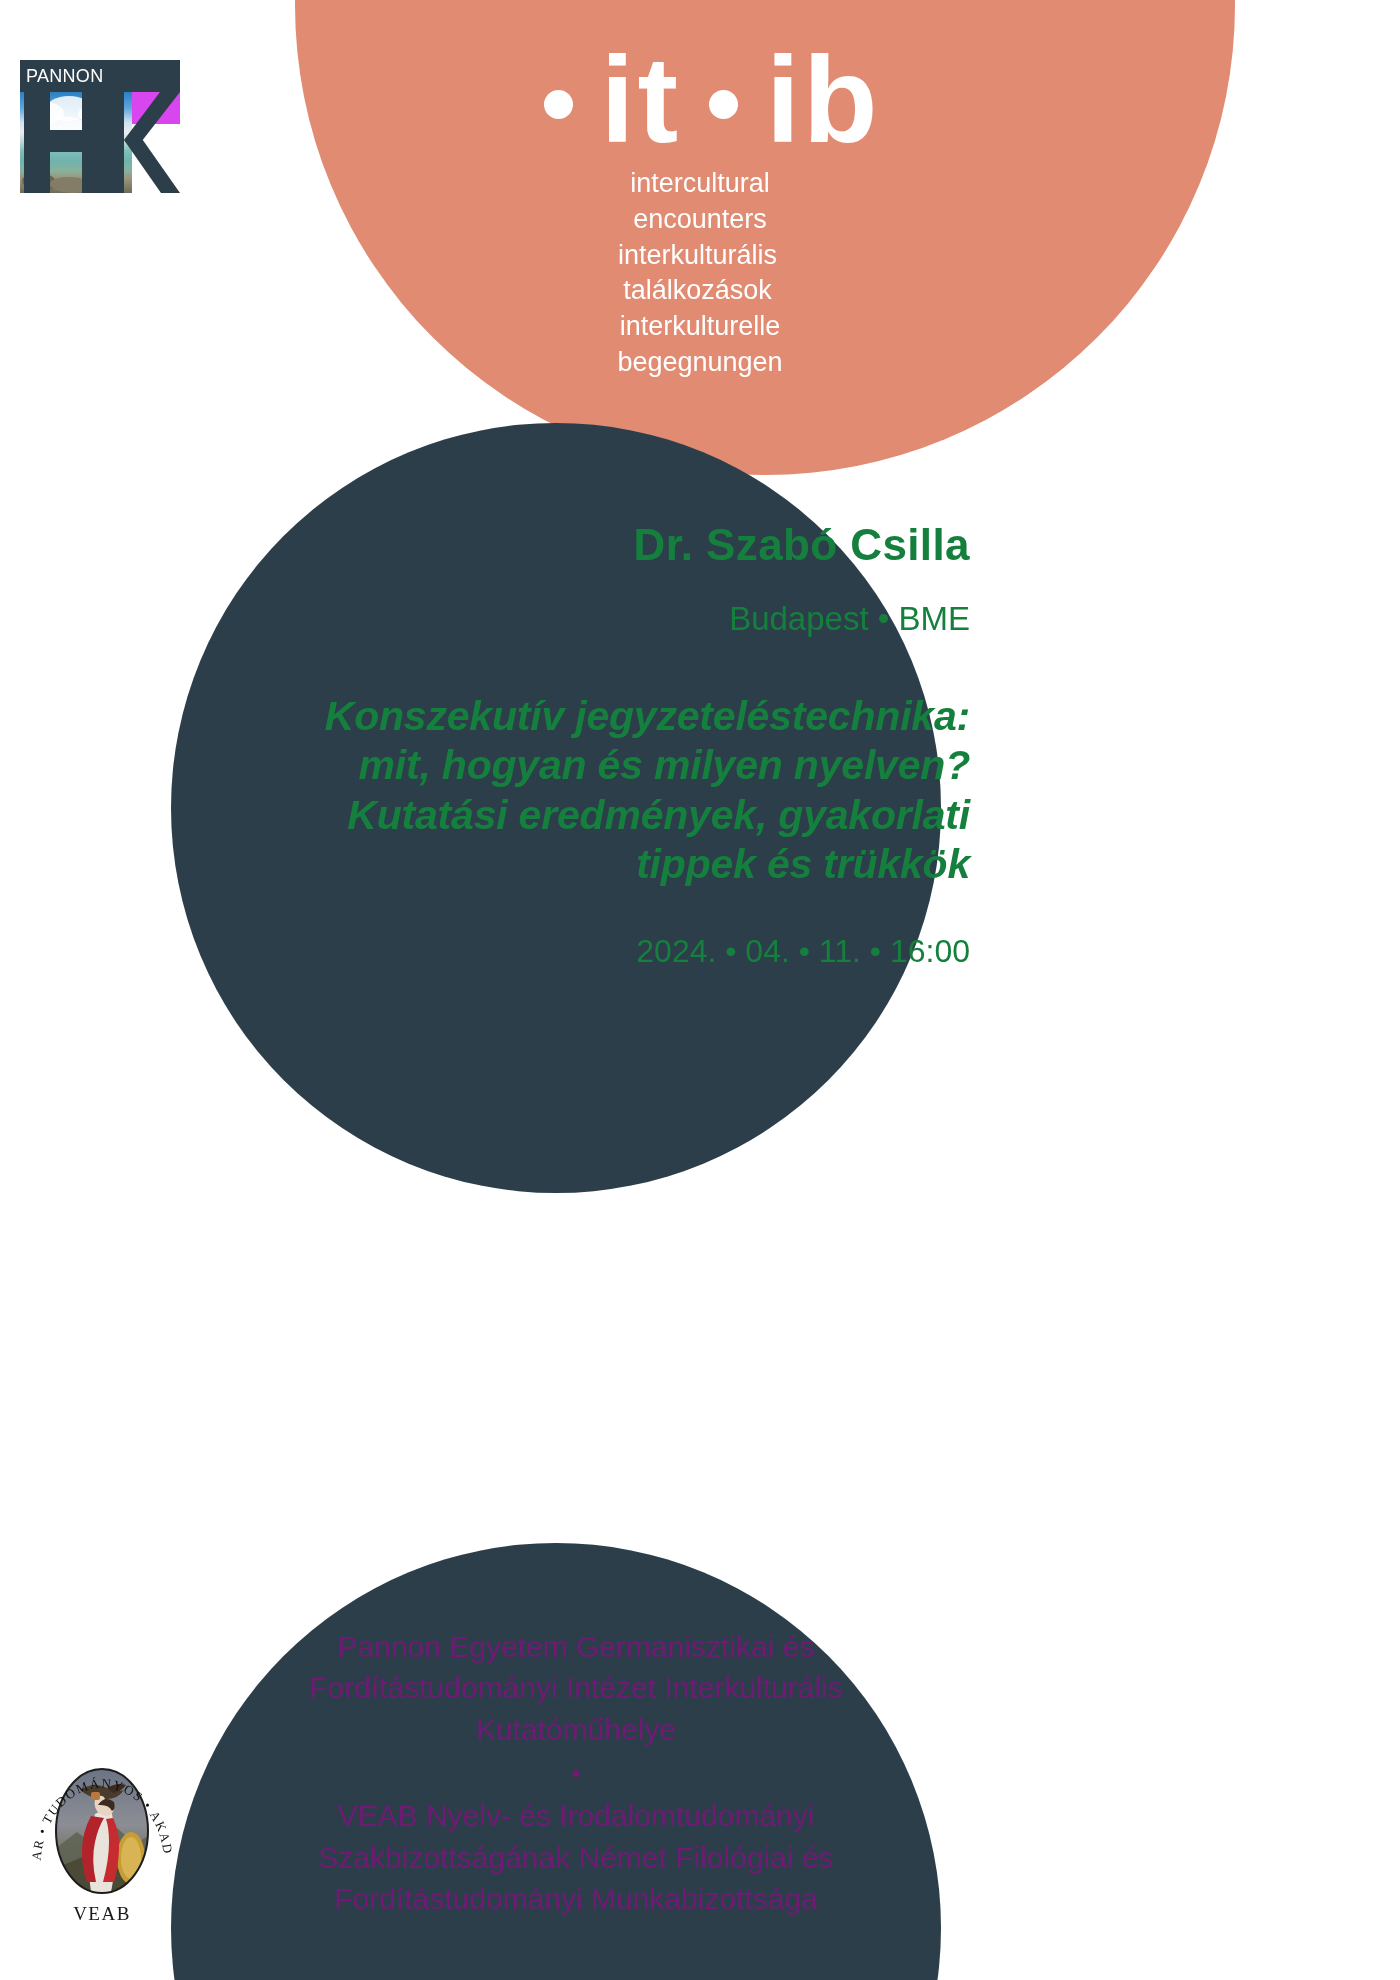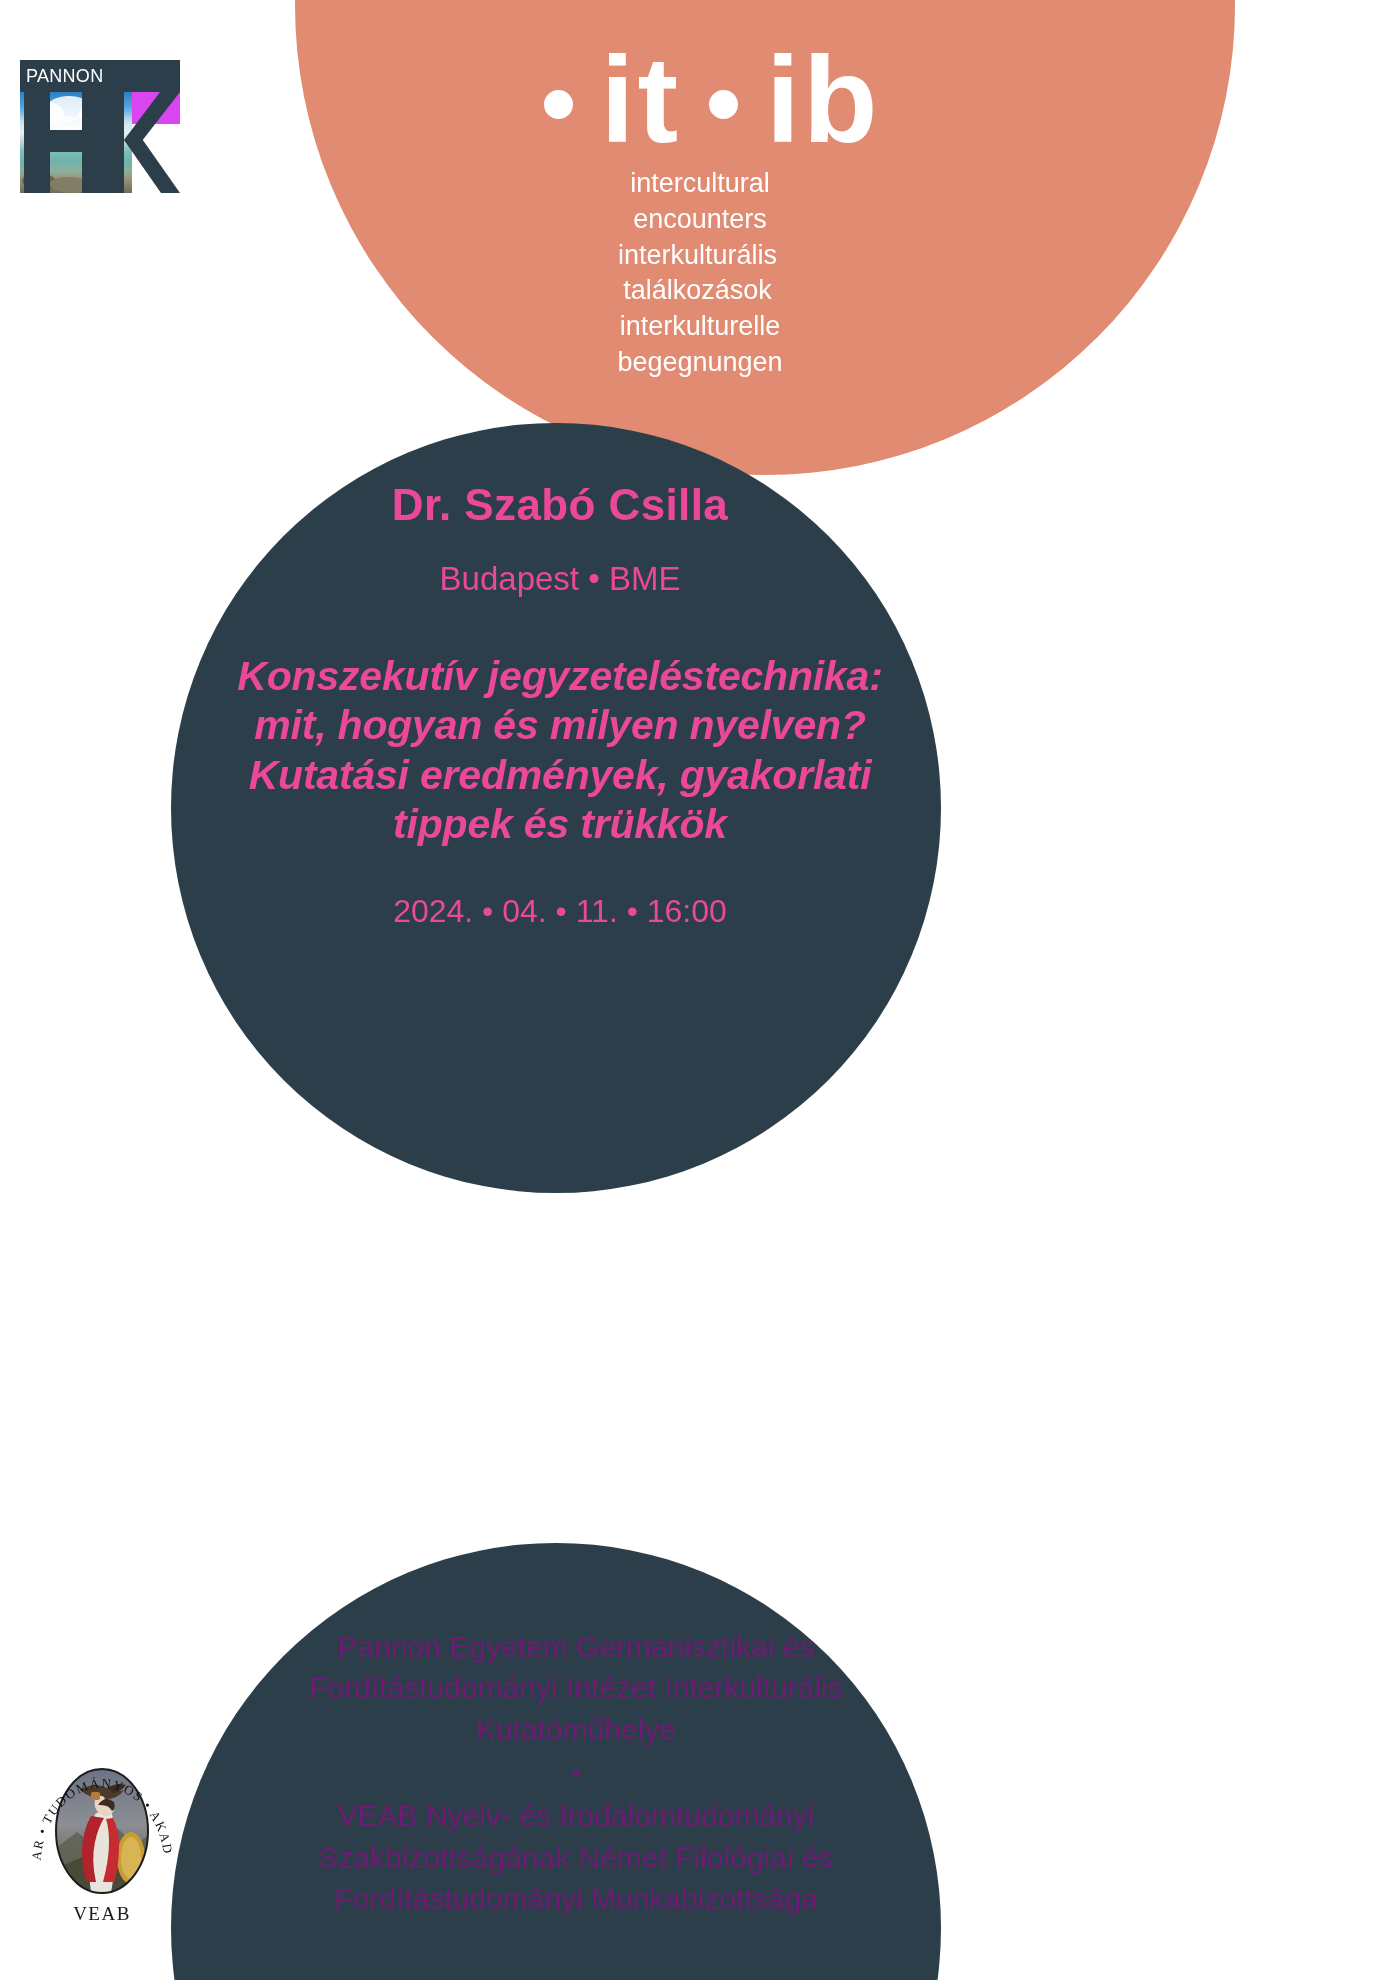--- a/index.html
+++ b/index.html
@@ -127,25 +127,25 @@
   .main-circle{
     position:absolute;
     left:171px; top:423px;
     width:770px; height:770px;
     background:#2b3e4a;
     border-radius:50%;
     z-index:2;
   }
   .main-text{
     position:absolute;
-    left:150px; top:480px;
+    left:150px; top:520px;
     width:820px;
     z-index:4;
-    color:#ec4899;
-    text-align:center;
+    color:#15803d;
+    text-align:right;
   }
   .speaker{
     font-size:44px;
     font-weight:bold;
     letter-spacing:.4px;
     line-height:1.15;
     margin-bottom:28px;
   }
   .affil{
     font-size:33px;

